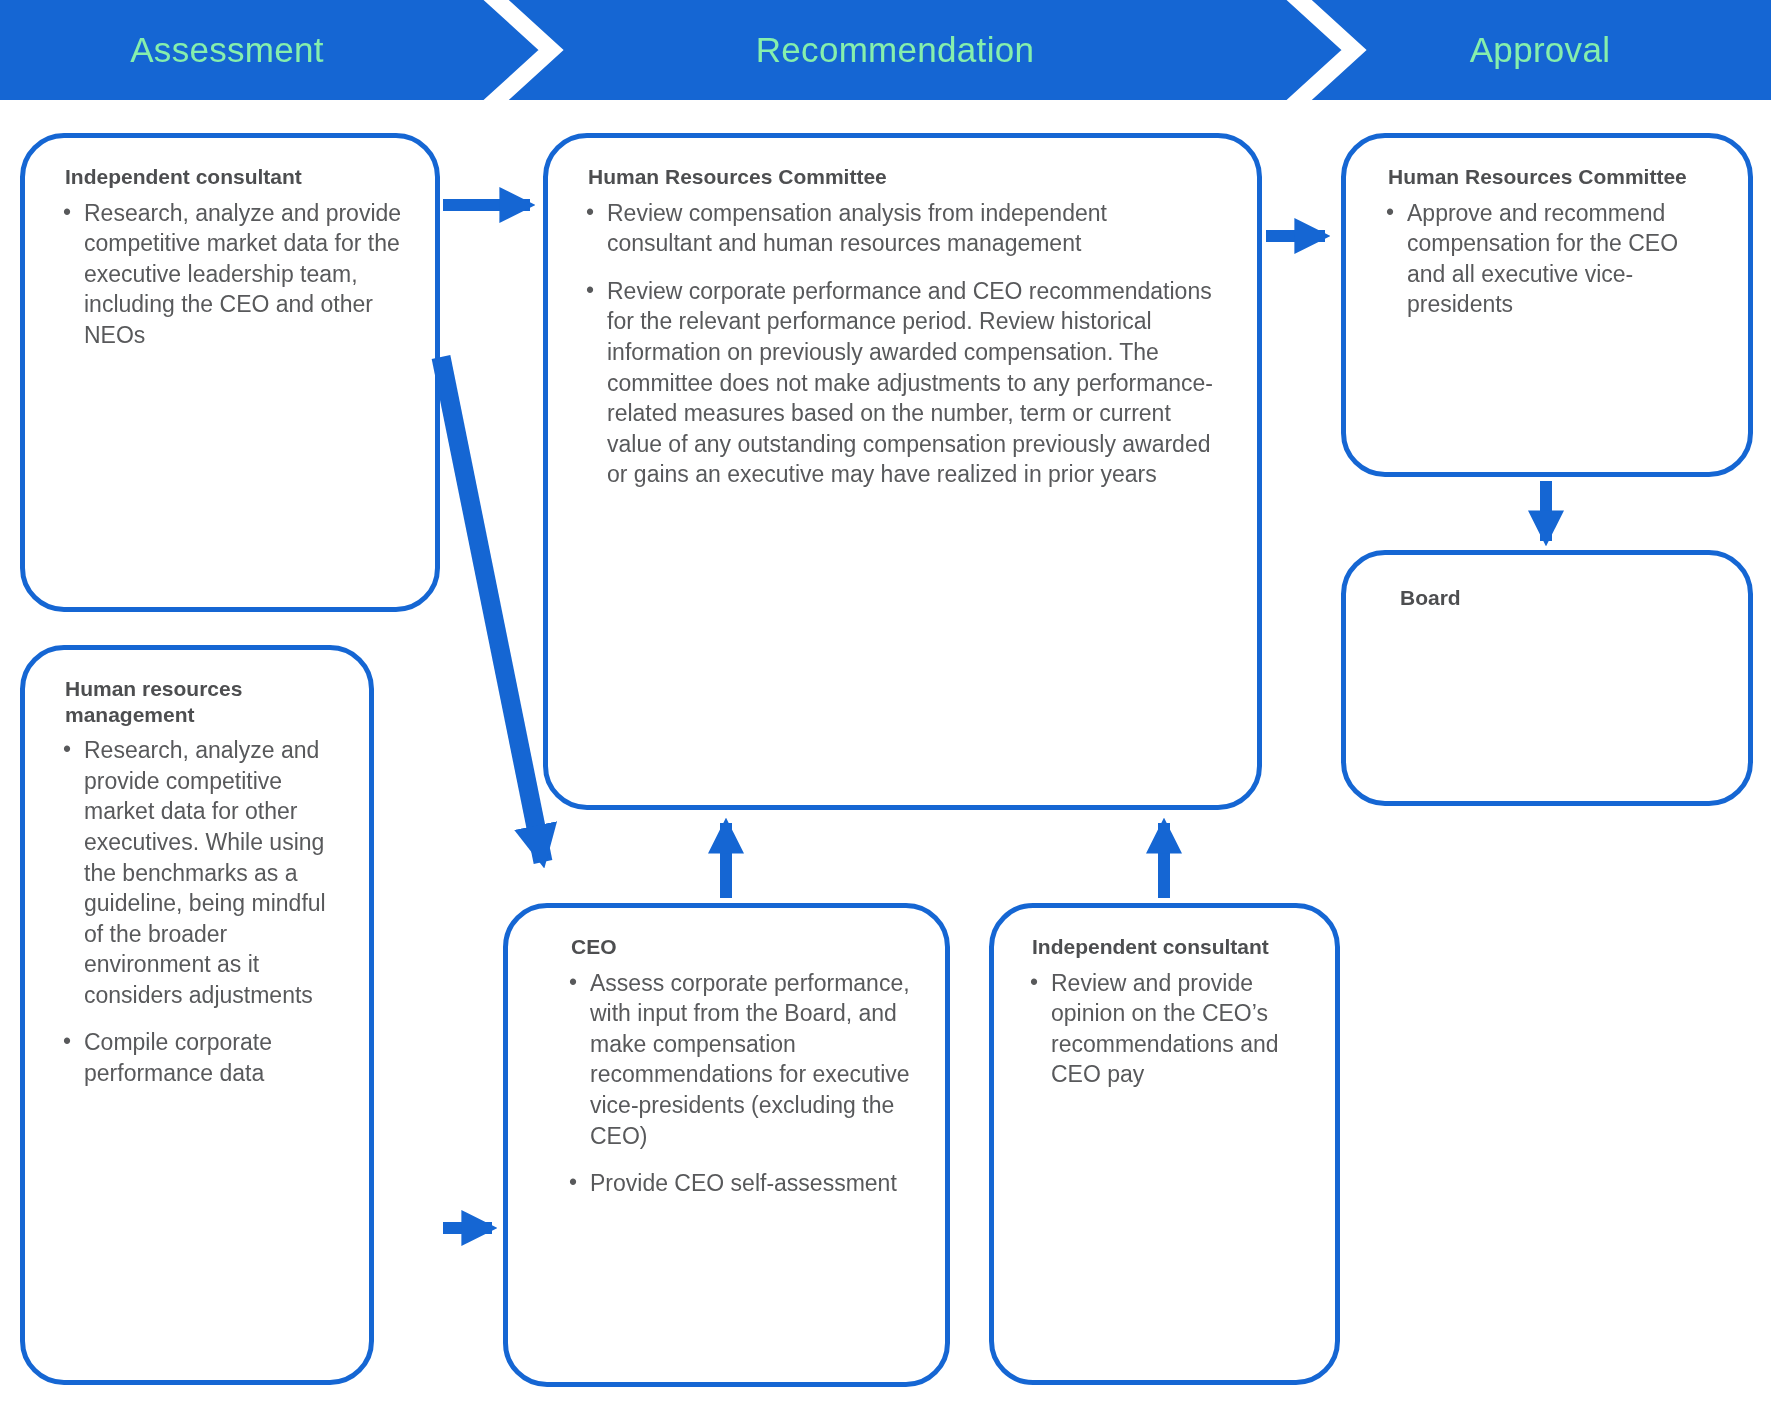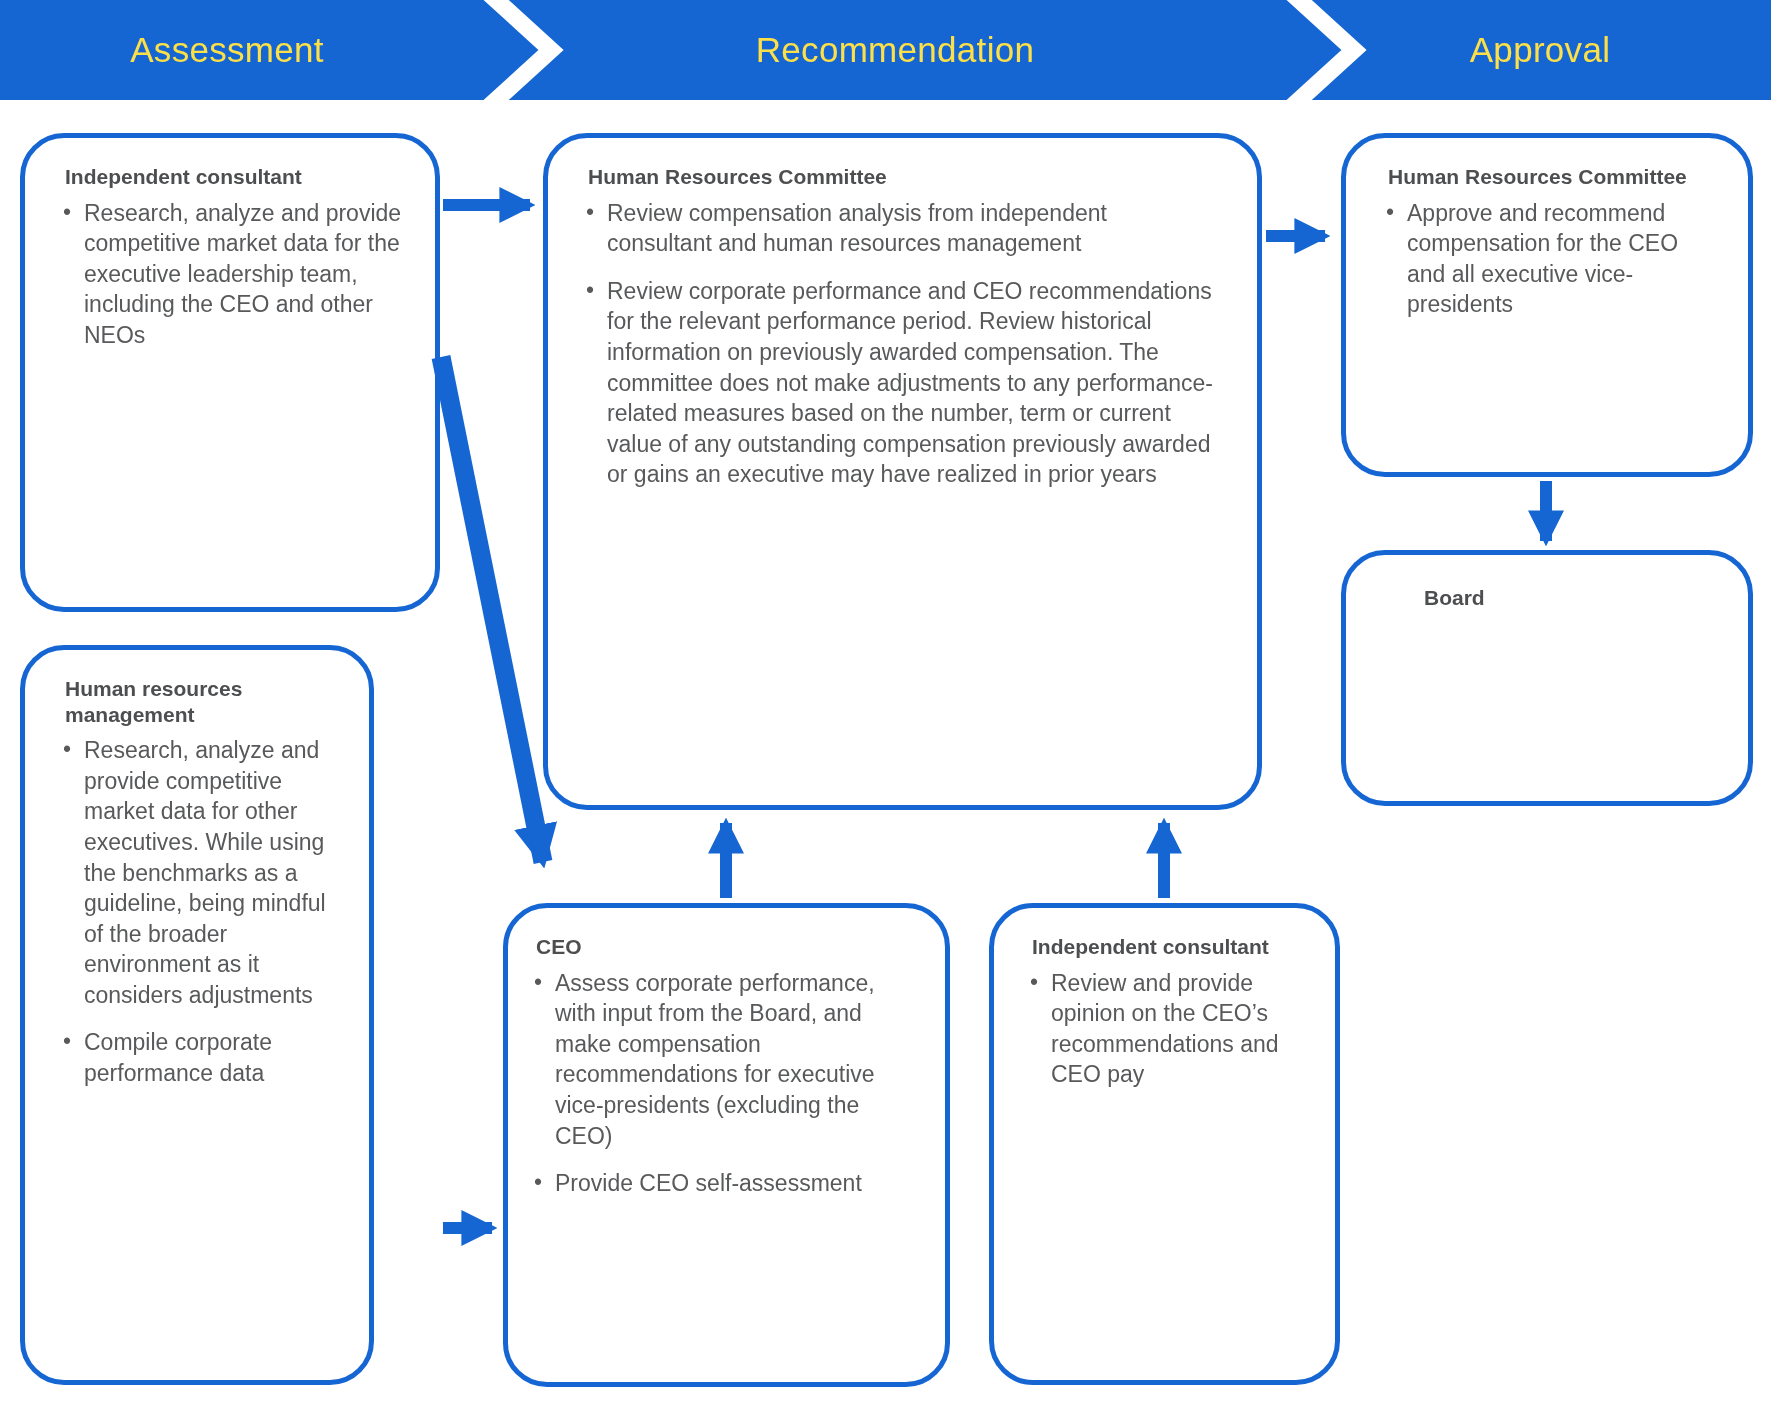--- a/index.html
+++ b/index.html
@@ -12,21 +12,21 @@
   .canvas{
     position:relative;width:1771px;height:1407px;background:#ffffff;overflow:hidden;
   }
   
   .banner{
     position:absolute;left:0;top:0;width:1771px;height:100px;background:var(--blue);
   }
   .banner svg{position:absolute;left:0;top:0;}
   .phase{
     position:absolute;top:50%;transform:translate(-50%,-50%);
-    color:#fde047;font-size:35px;font-weight:500;letter-spacing:.3px;white-space:nowrap;
+    color:#86efac;font-size:35px;font-weight:500;letter-spacing:.3px;white-space:nowrap;
   }
   
   .box{
     position:absolute;background:#fff;border:5px solid var(--blue);
     border-radius:44px;box-sizing:border-box;
   }
   .box-inner{padding:26px 26px 0 40px;}
   .box-title{
     margin:0 0 8px 0;font-size:21px;font-weight:bold;color:var(--heading);line-height:1.22;
   }
@@ -79,21 +79,21 @@
     <div class="box-inner" style="padding-right:40px;">
       <h3 class="box-title">Human Resources Committee</h3>
       <ul class="bullets">
         <li>Review compensation analysis from independent consultant and human resources management</li>
         <li>Review corporate performance and CEO recommendations for the relevant performance period. Review historical information on previously awarded compensation. The committee does not make adjustments to any performance-related measures based on the number, term or current value of any outstanding compensation previously awarded or gains an executive may have realized in prior years</li>
       </ul>
     </div>
   </div>
 
   <div class="box" style="left:503px;top:903px;width:447px;height:484px;">
-    <div class="box-inner" style="padding-left:28px;">
+    <div class="box-inner" style="padding-left:63px;">
       <h3 class="box-title">CEO</h3>
       <ul class="bullets">
         <li>Assess corporate performance, with input from the Board, and make compensation recommendations for executive vice-presidents (excluding the CEO)</li>
         <li>Provide CEO self-assessment</li>
       </ul>
     </div>
   </div>
 
   <div class="box" style="left:989px;top:903px;width:351px;height:482px;">
     <div class="box-inner" style="padding-left:38px;padding-right:20px;">
@@ -107,21 +107,21 @@
   <div class="box" style="left:1341px;top:133px;width:412px;height:344px;">
     <div class="box-inner" style="padding-left:42px;">
       <h3 class="box-title">Human Resources Committee</h3>
       <ul class="bullets">
         <li>Approve and recommend compensation for the CEO and all executive vice-presidents</li>
       </ul>
     </div>
   </div>
 
   <div class="box" style="left:1341px;top:550px;width:412px;height:256px;">
-    <div class="box-inner" style="padding-left:54px;padding-top:30px;margin-left:24px;">
+    <div class="box-inner" style="padding-left:54px;padding-top:30px;">
       <h3 class="box-title">Board</h3>
     </div>
   </div>
 
   <svg class="arrows" width="1771" height="1407" viewBox="0 0 1771 1407">
     <defs>
       <marker id="ah" viewBox="0 0 10 10" refX="8.5" refY="5" markerWidth="3" markerHeight="3" orient="auto-start-reverse" markerUnits="strokeWidth">
         <path d="M0,0 L10,5 L0,10 z" fill="#1566d3"></path>
       </marker>
       <marker id="ah2" viewBox="0 0 10 10" refX="8.5" refY="5" markerWidth="2.3" markerHeight="2.3" orient="auto-start-reverse" markerUnits="strokeWidth">

